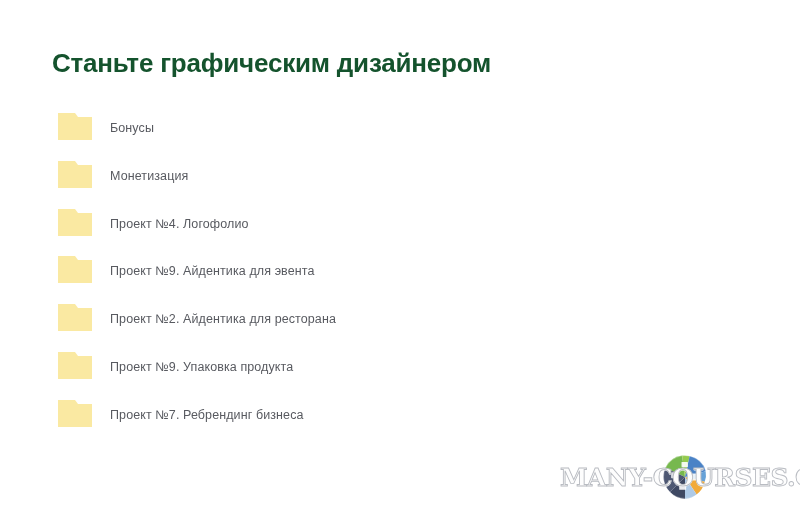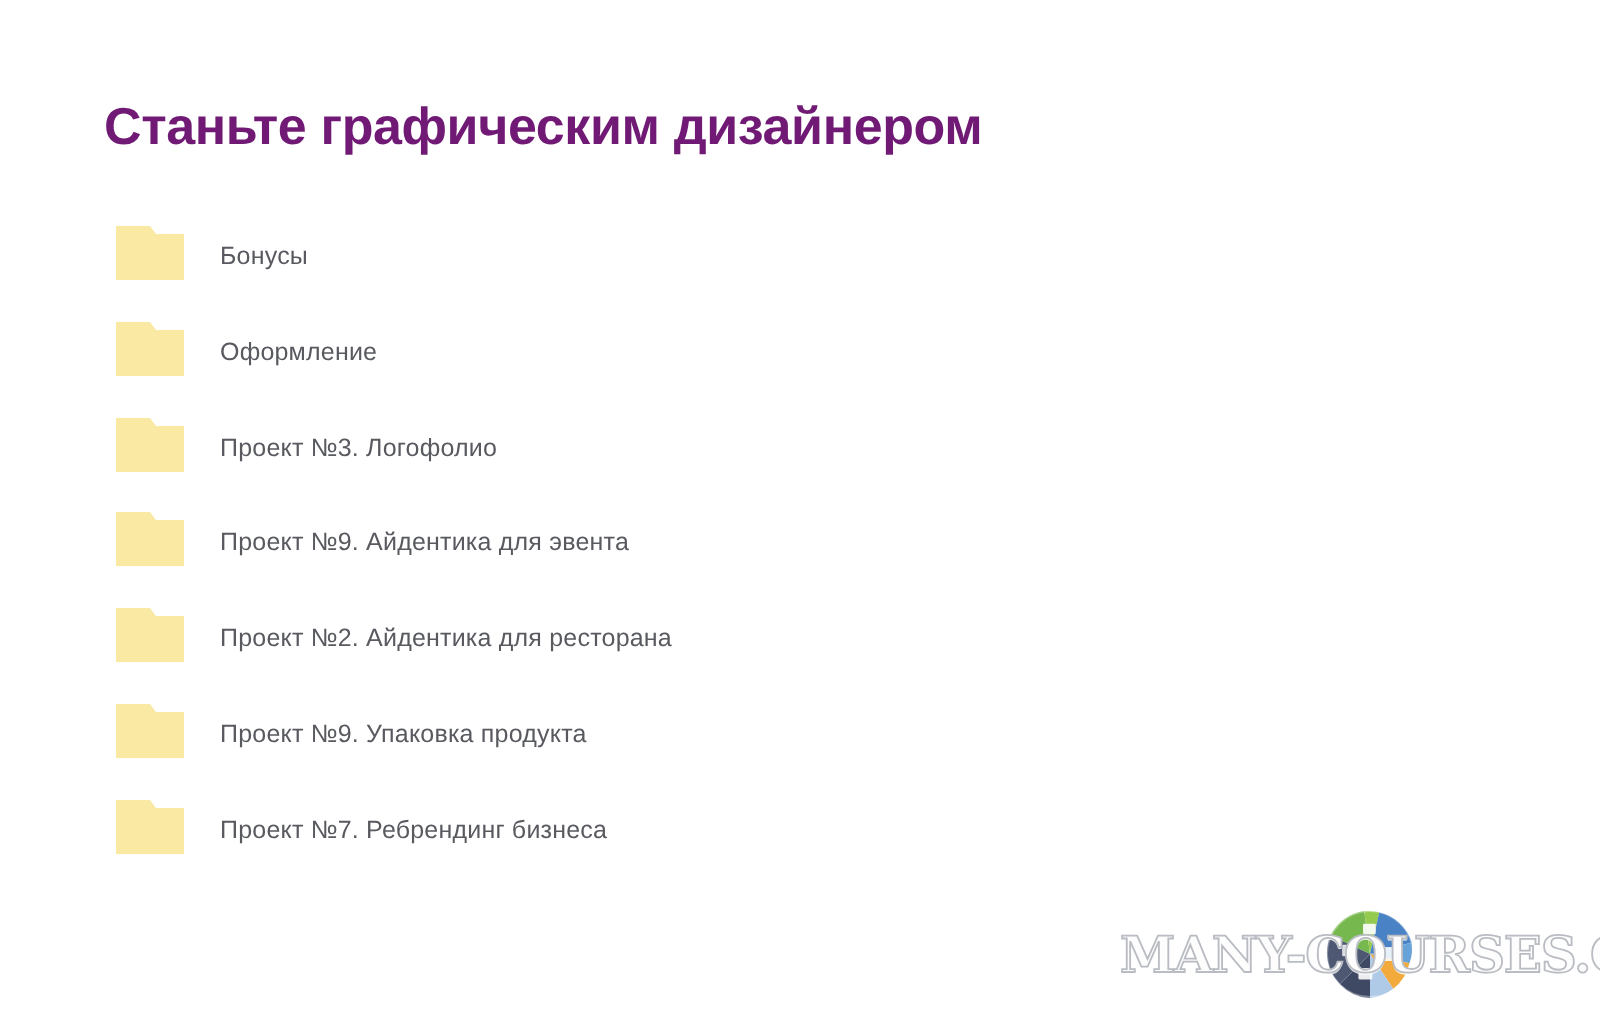--- a/index.html
+++ b/index.html
@@ -23,21 +23,21 @@
     background: #ffffff;
   }
 
   
   .page-title {
     position: absolute;
     left: 52px;
     top: 30px;
     font-size: 26px;
     font-weight: 700;
-    color: #701a75;
+    color: #14532d;
     letter-spacing: -0.2px;
     white-space: nowrap;
     line-height: 32px;
   }
 
   
   .folder-list {
     position: absolute;
     left: 0;
     top: 113px;
@@ -120,27 +120,27 @@
       <div class="folder-row">
         <svg class="folder-icon" viewBox="0 0 34 28">
           <path d="M0 0 H17 L20 4 H34 V27 H0 Z" fill="#fae9a2"></path>
         </svg>
         <div class="folder-label">Бонусы</div>
       </div>
       <div class="folder-row">
         <svg class="folder-icon" viewBox="0 0 34 28">
           <path d="M0 0 H17 L20 4 H34 V27 H0 Z" fill="#fae9a2"></path>
         </svg>
-        <div class="folder-label">Оформление</div>
+        <div class="folder-label">Монетизация</div>
       </div>
       <div class="folder-row">
         <svg class="folder-icon" viewBox="0 0 34 28">
           <path d="M0 0 H17 L20 4 H34 V27 H0 Z" fill="#fae9a2"></path>
         </svg>
-        <div class="folder-label">Проект №3. Логофолио</div>
+        <div class="folder-label">Проект №4. Логофолио</div>
       </div>
       <div class="folder-row">
         <svg class="folder-icon" viewBox="0 0 34 28">
           <path d="M0 0 H17 L20 4 H34 V27 H0 Z" fill="#fae9a2"></path>
         </svg>
         <div class="folder-label">Проект №9. Айдентика для эвента</div>
       </div>
       <div class="folder-row">
         <svg class="folder-icon" viewBox="0 0 34 28">
           <path d="M0 0 H17 L20 4 H34 V27 H0 Z" fill="#fae9a2"></path>

